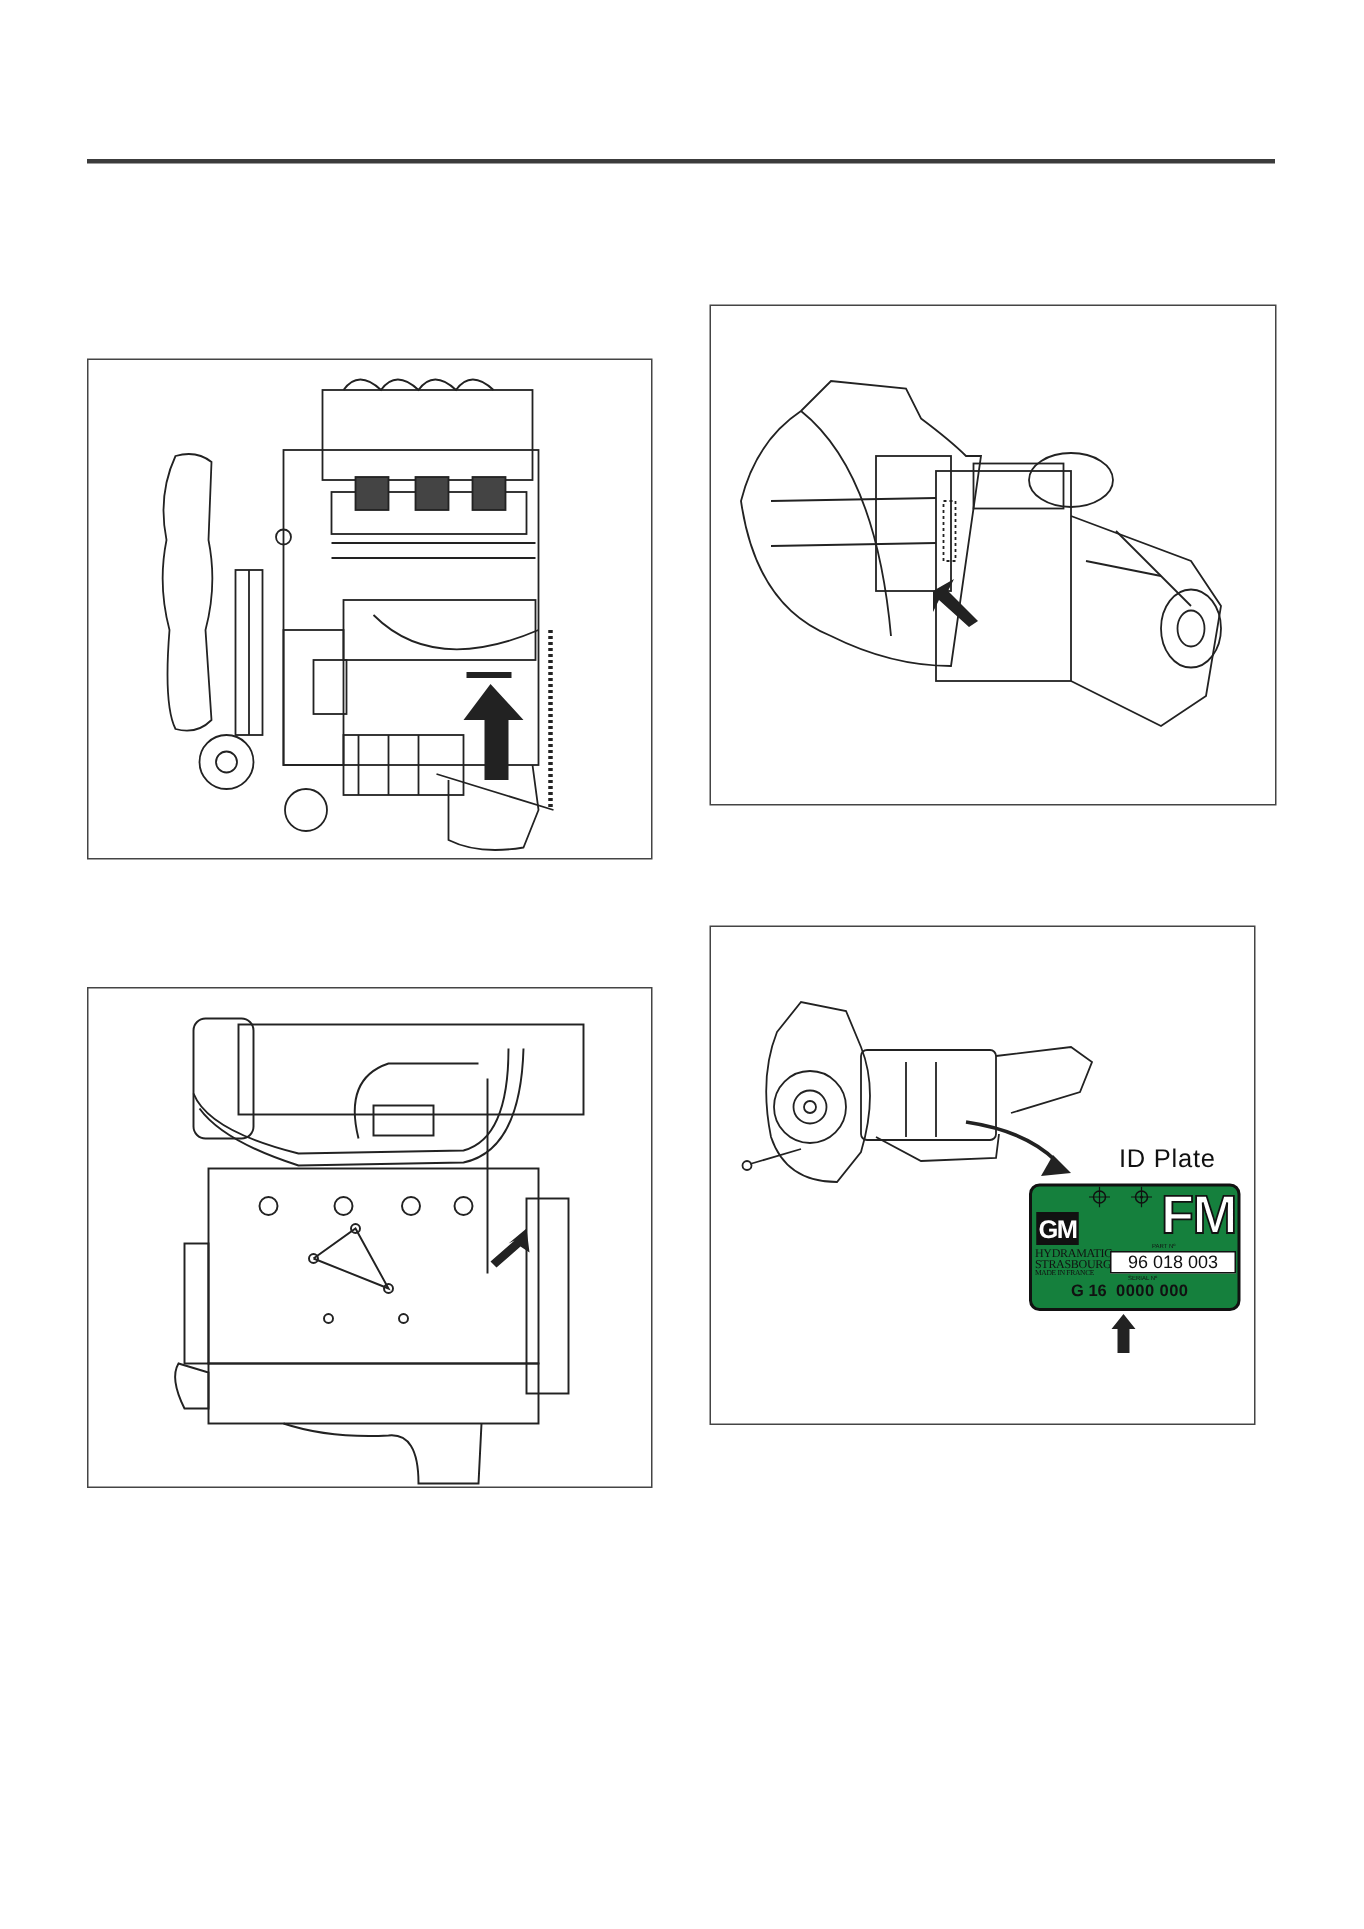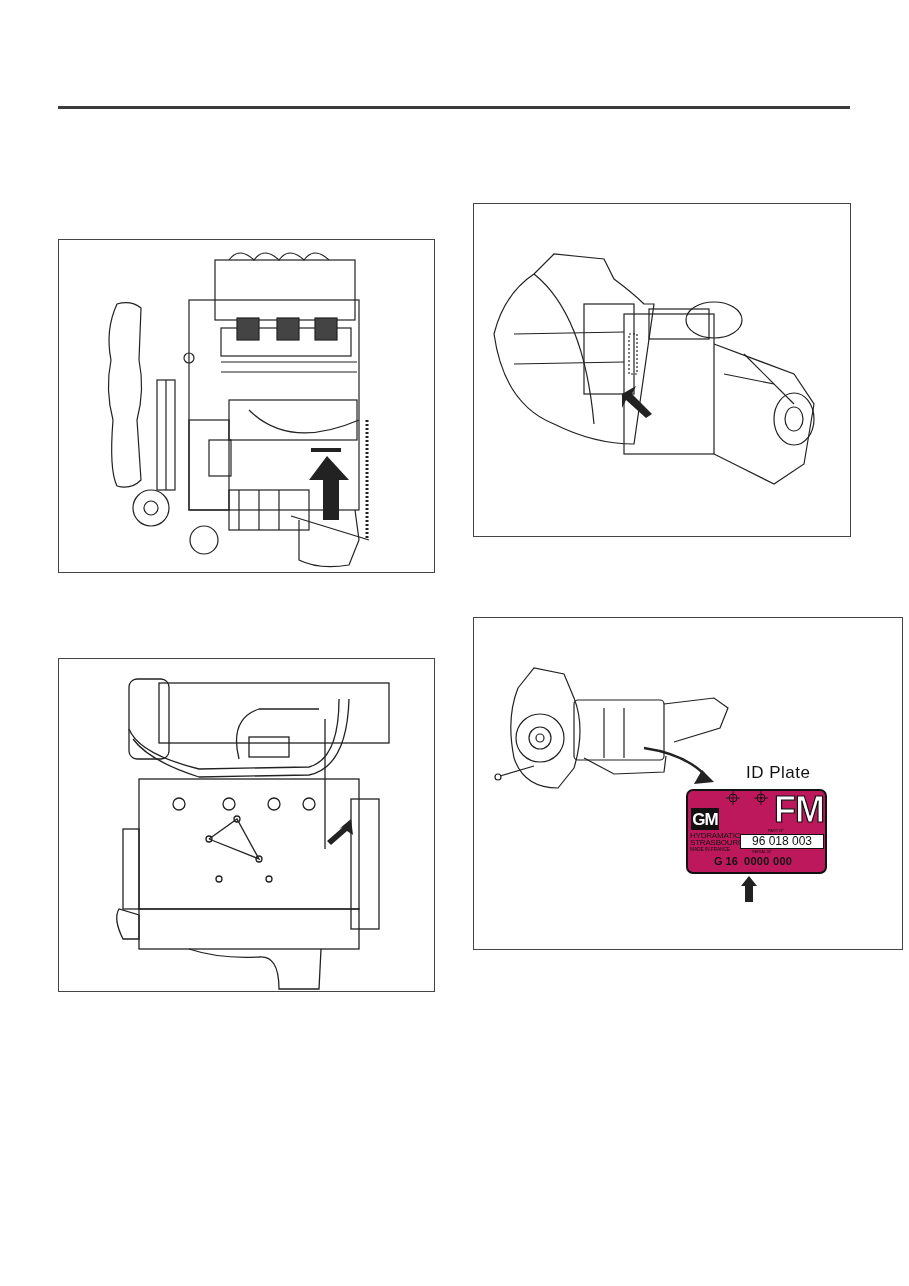--- a/index.html
+++ b/index.html
@@ -4,31 +4,31 @@
   <style>
     html, body { margin: 0; padding: 0; background: #ffffff; }
     body { width: 909px; height: 1286px; position: relative; overflow: hidden;
            font-family: "Liberation Sans", sans-serif; color: #111; }
     .header-rule { position: absolute; left: 58px; top: 106px; width: 792px; height: 3px; background: #3c3c3c; }
     .figure-frame { position: absolute; border: 1.5px solid #444; box-sizing: border-box; background: #fff; }
     .figure-frame svg { position: absolute; left: 0; top: 0; }
     #fig1 { left: 58px; top: 239px; width: 377px; height: 334px; }
     #fig2 { left: 58px; top: 658px; width: 377px; height: 334px; }
     #fig3 { left: 473px; top: 203px; width: 378px; height: 334px; }
-    #fig4 { left: 473px; top: 617px; width: 430px; height: 333px; }
+    #fig4 { left: 473px; top: 617px; width: 364px; height: 333px; }
 
     .id-plate-title { position: absolute; left: 272px; top: 145px; font-size: 17px; letter-spacing: 0.5px; color: #111; }
     .id-plate { position: absolute; left: 212px; top: 171px; width: 141px; height: 85px;
-                border: 2px solid #111; border-radius: 7px; box-sizing: border-box; background: #be185d; }
+                border: 2px solid #111; border-radius: 7px; box-sizing: border-box; background: #15803d; }
     .gm-logo { position: absolute; left: 3px; top: 17px; width: 28px; height: 22px; background: #111; color: #fff;
                font-weight: bold; font-size: 17px; line-height: 22px; text-align: center; letter-spacing: -1px;
                border: 1px solid #111; box-sizing: border-box; }
     .fm-mark { position: absolute; left: 86px; top: -1px; font-size: 36px; font-weight: bold; line-height: 40px;
                color: #fff; -webkit-text-stroke: 1.2px #111; letter-spacing: -1px; }
-    .plate-line { position: absolute; left: 2px; font-size: 8px; line-height: 8px; letter-spacing: -0.2px; color: #111; }
+    .plate-line { position: absolute; left: 2px; font-size: 8px; line-height: 8px; letter-spacing: -0.2px; color: #111; font-family: Liberation Serif, serif; }
     .plate-line.l1 { top: 41px; }
     .plate-line.l2 { top: 48px; }
     .plate-line.l3 { top: 56px; font-size: 5px; line-height: 5px; }
     .part-label { position: absolute; left: 80px; top: 37px; font-size: 4px; color: #111; }
     .part-box { position: absolute; left: 52px; top: 43px; width: 84px; height: 15px; border: 1.2px solid #111;
                 box-sizing: border-box; font-size: 12px; line-height: 13px; text-align: center; background: #fff; }
     .serial-label { position: absolute; left: 64px; top: 58px; font-size: 4px; color: #111; }
     .model-code { position: absolute; left: 6px; top: 64px; font-size: 11px; font-weight: bold; margin-left: 20px; }
     .serial-no { position: absolute; left: 56px; top: 64px; font-size: 11px; font-weight: bold; letter-spacing: 0.3px; }
     .target-icon { position: absolute; top: 6px; width: 14px; height: 14px; }

